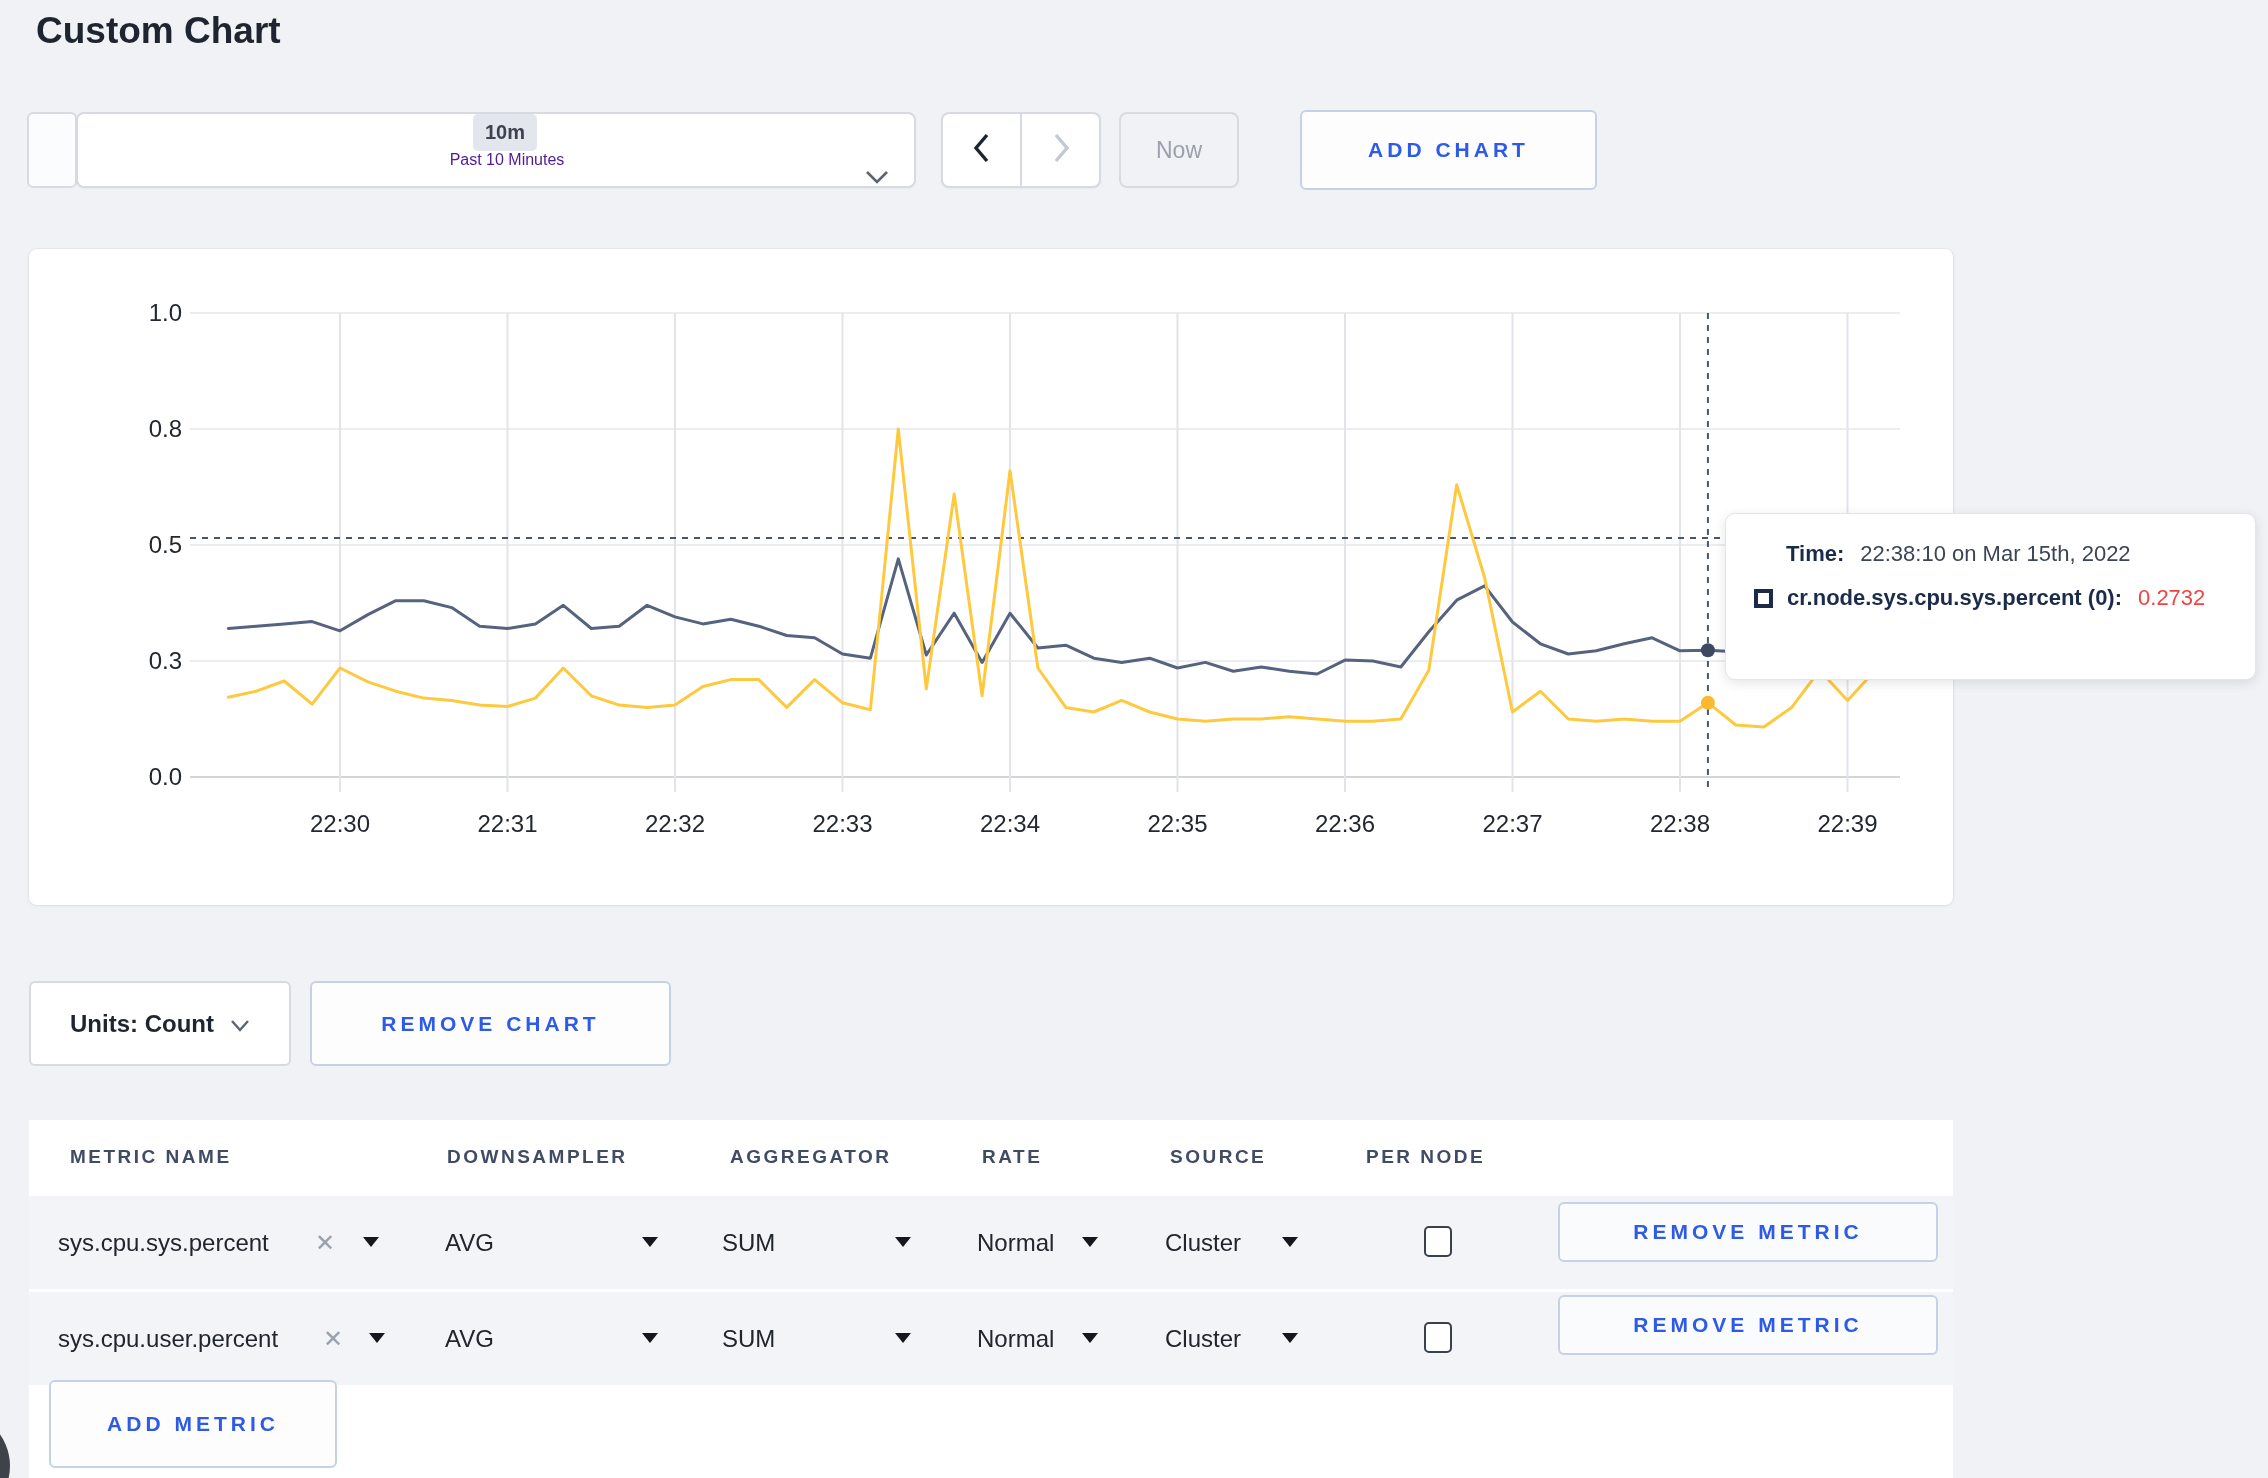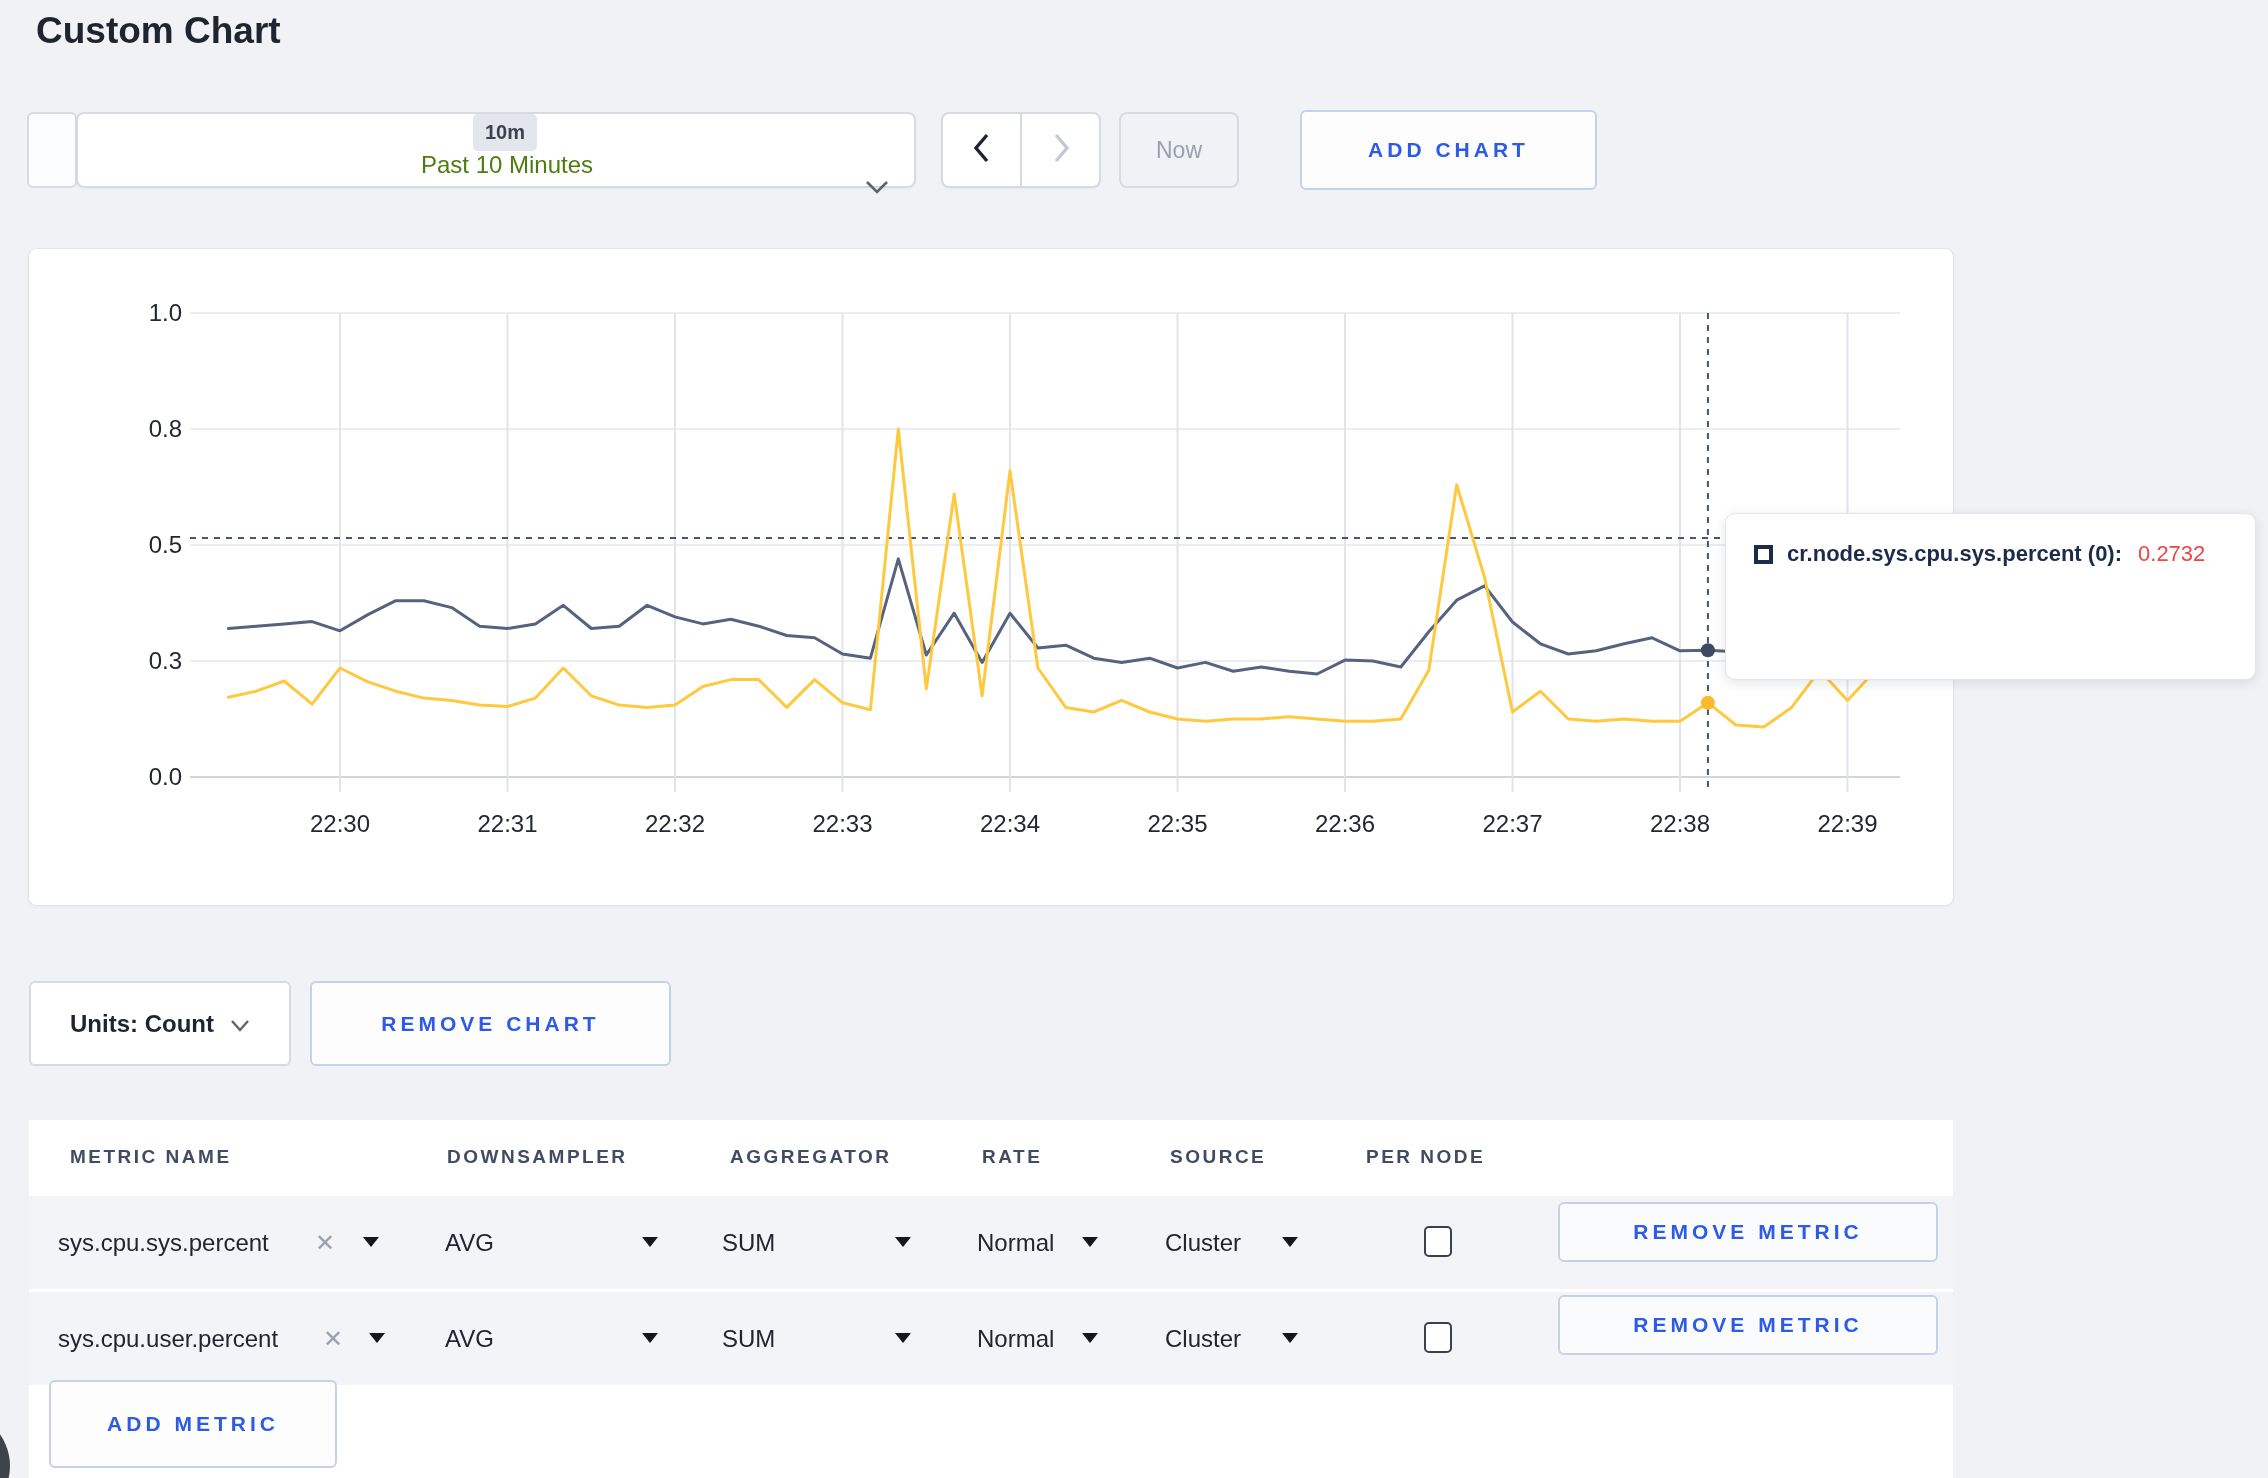--- a/index.html
+++ b/index.html
@@ -7,21 +7,21 @@
     position:relative;width:2268px;height:1478px;overflow:hidden;
     background:#f1f2f5;font-family:"Liberation Sans",sans-serif;color:#20262f;
   }
   .abs{position:absolute;}
   
   .page-title{left:36px;top:10px;font-size:37px;font-weight:600;color:#1f2530;}
   
   .strip{left:27px;top:112px;width:50px;height:76px;background:#fbfcfd;border:2px solid #d7dae1;border-radius:6px;box-sizing:border-box;}
   .time-dd{left:76px;top:112px;width:840px;height:76px;background:#fff;border:2px solid #d7dae1;border-radius:8px;box-sizing:border-box;display:flex;align-items:center;box-shadow:0 1px 2px rgba(0,0,0,.04);cursor:pointer;flex-direction:column;}
   .badge{margin-left:18px;background:#e3e6ed;border-radius:5px;padding:7px 12px;font-size:20px;font-weight:700;color:#3c4250;}
-  .time-dd .lbl{margin-left:22px;font-size:24px;color:#4d7c0f;}
+  .time-dd .lbl{margin-left:22px;font-size:16px;color:#4c1d95;}
   .time-dd .chev{margin-left:auto;margin-right:24px;}
   .seg{left:941px;top:112px;width:160px;height:76px;background:#fff;border:2px solid #d7dae1;border-radius:8px;box-sizing:border-box;display:flex;box-shadow:0 1px 2px rgba(0,0,0,.04);}
   .seg .cell{flex:1;display:flex;align-items:center;justify-content:center;cursor:pointer;}
   .seg .cell+.cell{border-left:2px solid #d7dae1;}
   .now-btn{left:1119px;top:112px;width:120px;height:76px;border:2px solid #d7dae1;border-radius:8px;box-sizing:border-box;display:flex;align-items:center;justify-content:center;font-size:23px;color:#99a1ae;cursor:default;}
   .btn-blue{display:flex;align-items:center;justify-content:center;background:#fdfdfe;border:2px solid #c7d1e6;border-radius:6px;box-sizing:border-box;color:#2d5be8;font-size:21px;font-weight:600;letter-spacing:4px;cursor:pointer;}
   .add-chart{left:1300px;top:110px;width:297px;height:80px;}
   
   .chart-card{left:29px;top:249px;width:1924px;height:656px;background:#fff;border-radius:8px;box-shadow:0 0 0 1px rgba(40,50,70,.05),0 1px 4px rgba(40,50,70,.06);}
   .chart-svg{left:29px;top:249px;width:1924px;height:656px;}
@@ -122,20 +122,24 @@
     <line x1="190" x2="1900" y1="538.04" y2="538.04" stroke="#4a5670" stroke-width="2" stroke-dasharray="6 6"></line>
     <line x1="1707.9166666666665" x2="1707.9166666666665" y1="313" y2="792" stroke="#4a5670" stroke-width="2" stroke-dasharray="6 6"></line>
     <polyline points="228.3,628.5 256.3,626.2 284.2,623.9 312.1,621.6 340.0,630.8 367.9,614.6 395.8,600.7 423.8,600.7 451.7,607.6 479.6,626.2 507.5,628.5 535.4,623.9 563.3,605.3 591.3,628.5 619.2,626.2 647.1,605.3 675.0,616.9 702.9,623.9 730.8,619.2 758.8,626.2 786.7,635.5 814.6,637.8 842.5,654.0 870.4,658.2 898.3,558.9 926.3,655.0 954.2,613.2 982.1,662.4 1010.0,613.2 1037.9,648.0 1065.8,645.2 1093.8,658.2 1121.7,662.4 1149.6,658.2 1177.5,668.0 1205.4,662.4 1233.3,671.2 1261.3,667.0 1289.2,671.2 1317.1,674.0 1345.0,660.1 1372.9,661.0 1400.8,667.0 1428.8,631.8 1456.7,600.2 1484.6,585.8 1512.5,622.0 1540.4,643.8 1568.3,654.0 1596.3,650.8 1624.2,643.8 1652.1,637.8 1680.0,650.8 1707.9,650.2 1735.8,651.7 1763.8,656.4 1791.7,649.4 1819.6,642.4 1847.5,651.7 1875.4,644.8" fill="none" stroke="#56637f" stroke-width="3" stroke-linejoin="round" stroke-linecap="round"></polyline>
     <polyline points="228.3,697.2 256.3,691.2 284.2,681.0 312.1,704.2 340.0,668.0 367.9,681.9 395.8,691.2 423.8,698.1 451.7,700.4 479.6,705.1 507.5,706.5 535.4,698.1 563.3,668.0 591.3,695.8 619.2,705.1 647.1,707.4 675.0,705.1 702.9,686.5 730.8,679.6 758.8,679.6 786.7,707.4 814.6,679.6 842.5,702.8 870.4,709.7 898.3,429.0 926.3,688.8 954.2,494.0 982.1,695.8 1010.0,470.8 1037.9,668.0 1065.8,707.4 1093.8,712.0 1121.7,700.4 1149.6,712.0 1177.5,719.0 1205.4,721.3 1233.3,719.0 1261.3,719.0 1289.2,716.7 1317.1,719.0 1345.0,721.3 1372.9,721.3 1400.8,719.0 1428.8,670.3 1456.7,484.7 1484.6,577.5 1512.5,712.0 1540.4,691.2 1568.3,719.0 1596.3,721.3 1624.2,719.0 1652.1,721.3 1680.0,721.3 1707.9,702.7 1735.8,725.0 1763.8,726.9 1791.7,707.4 1819.6,670.3 1847.5,700.4 1875.4,670.3" fill="none" stroke="#fec93f" stroke-width="3" stroke-linejoin="round" stroke-linecap="round"></polyline>
     <circle cx="1707.9166666666665" cy="650.2352" r="7" fill="#3d4960"></circle>
     <circle cx="1707.9166666666665" cy="702.7136" r="7" fill="#fdb92d"></circle>
   </svg>
 
 <div class="abs tooltip">
   <div class="tt-row">
+    <span class="tt-time-lbl">Time:</span>
+    <span class="tt-time-val">22:38:10 on Mar 15th, 2022</span>
+  </div>
+  <div class="tt-row">
     <span class="tt-swatch" style="border-color: rgb(28, 43, 74);"></span>
     <span class="tt-name">cr.node.sys.cpu.sys.percent (0):</span>
     <span class="tt-val">0.2732</span>
   </div>
 </div>
 
 <div class="abs units-btn">
   <span>Units: Count</span>
   <span>
     <svg width="20" height="13" viewBox="0 0 20 13">

